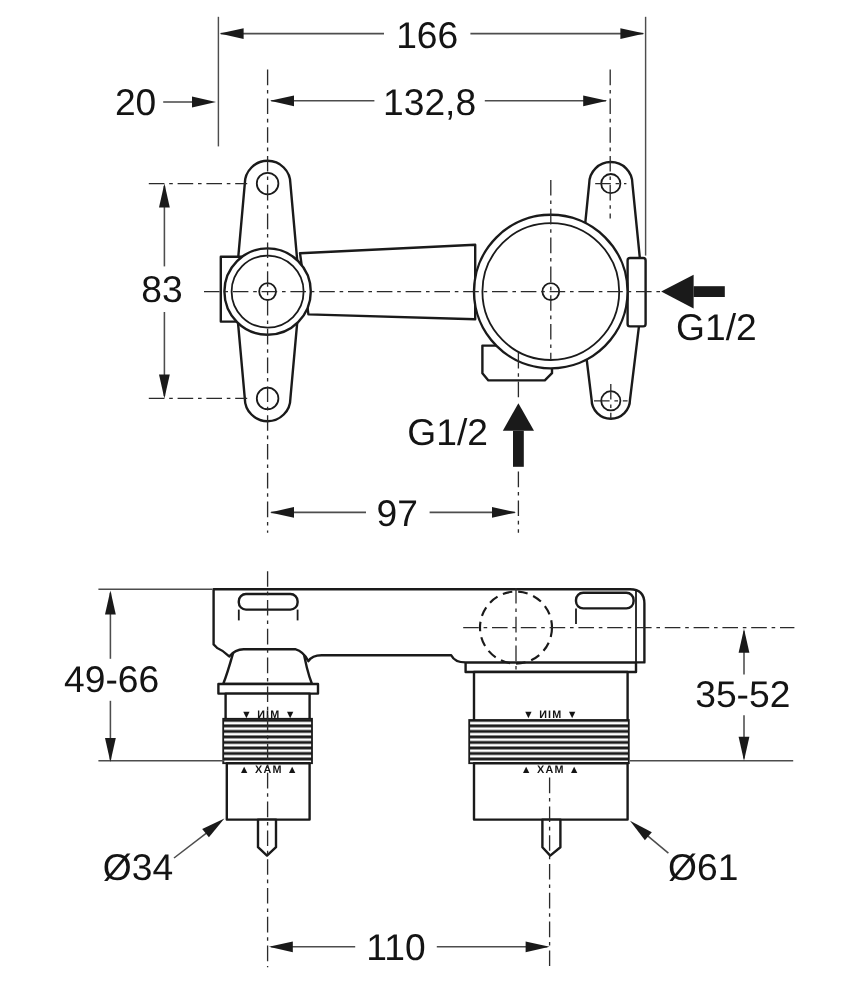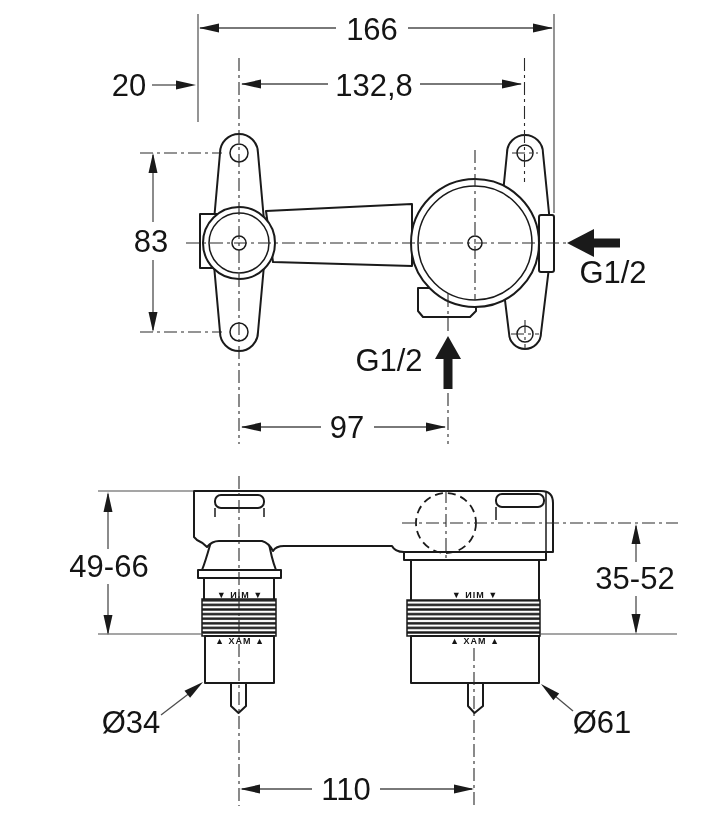--- a/index.html
+++ b/index.html
@@ -1,16 +1,16 @@
 <!DOCTYPE html>
 <html><head>
 <meta charset="utf-8">
 <style>
   html,body { margin:0; padding:0; background:#ffffff; }
-  .stage { position:relative; width:664px; height:826px; background:#ffffff; overflow:hidden;padding-left:16px; }
+  .stage { position:relative; width:664px; height:826px; background:#ffffff; overflow:hidden; }
   svg { display:block; }
   .outline { fill:#ffffff; stroke:#1a1a1a; stroke-width:2; stroke-linejoin:round; }
   .thin    { stroke:#1a1a1a; stroke-width:1.5; fill:none; }
   .dim     { stroke:#4d4d4d; stroke-width:1.3; fill:none; }
   .ext     { stroke:#4d4d4d; stroke-width:1.2; fill:none; }
   .cl      { stroke:#2a2a2a; stroke-width:1.1; fill:none; stroke-dasharray:13 4 3 4; }
   .ah      { fill:#1a1a1a; stroke:none; }
   .thick   { fill:#1a1a1a; stroke:none; }
   .hiddenc { stroke:#1a1a1a; stroke-width:1.8; fill:none; stroke-dasharray:8 5; }
   text.d  { font-family:"Liberation Sans", sans-serif; font-size:31px; fill:#141414; text-anchor:middle; }

